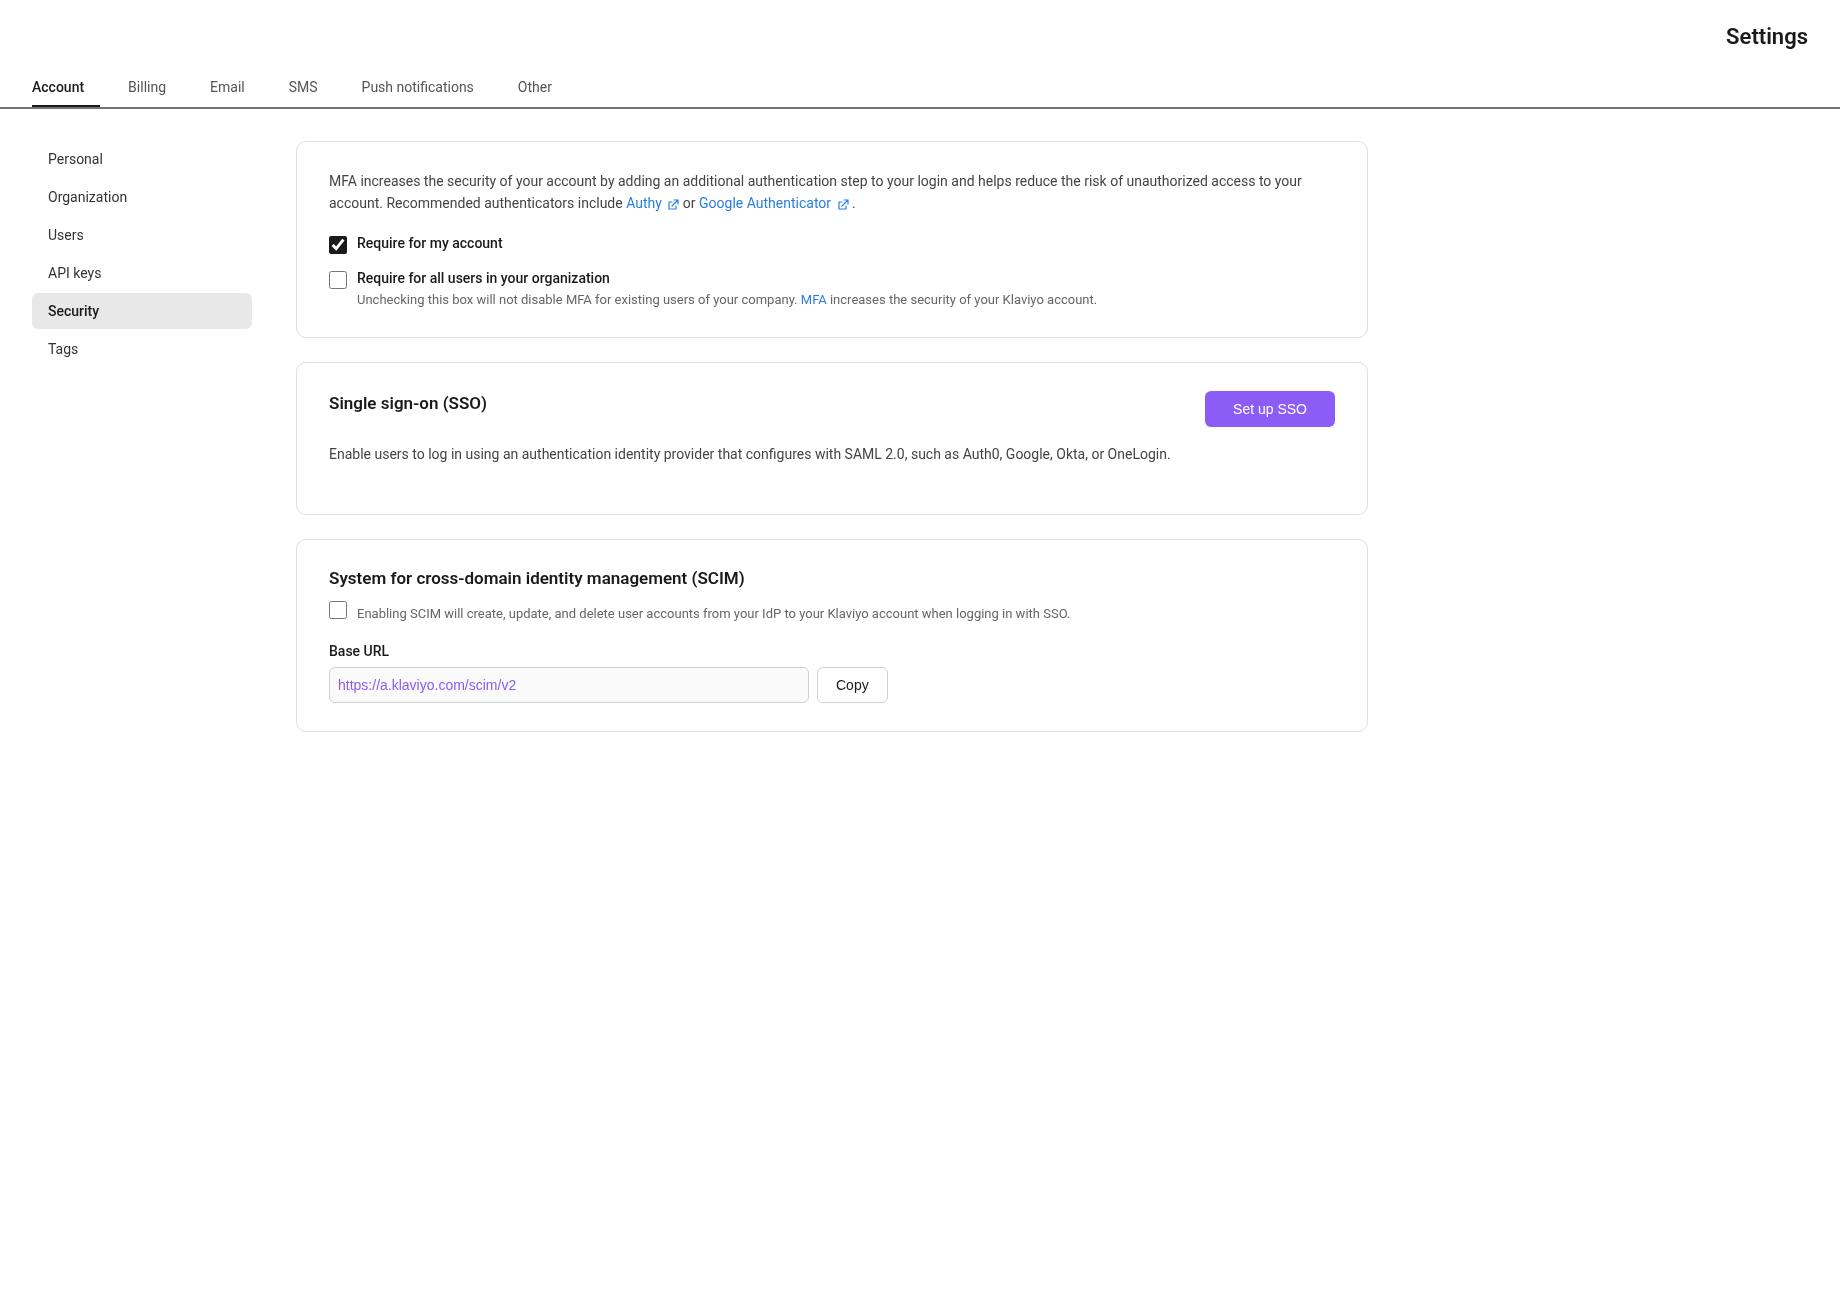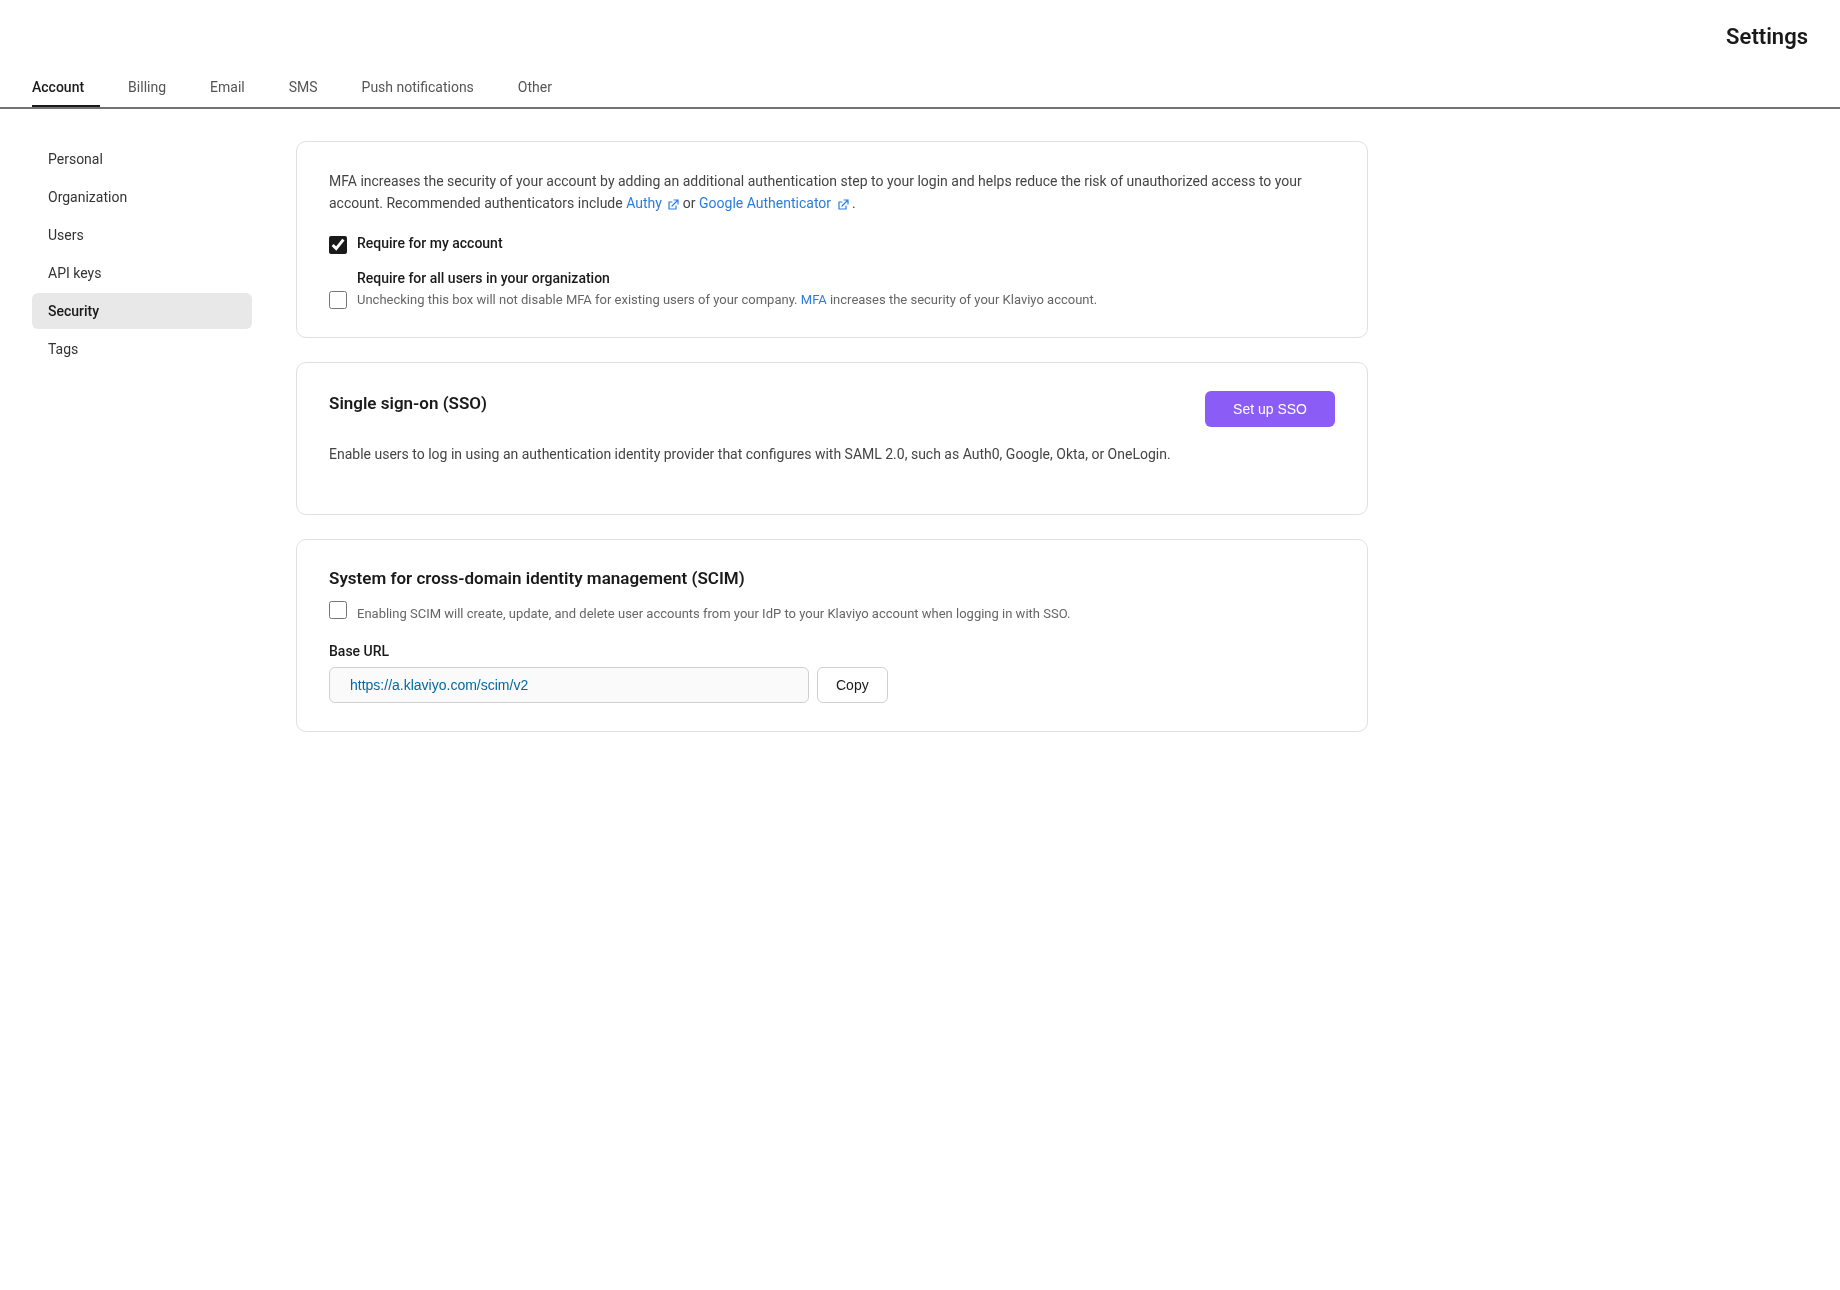--- a/index.html
+++ b/index.html
@@ -118,21 +118,20 @@
 
     .checkbox-row {
       display: flex;
       align-items: flex-start;
       gap: 10px;
       margin-bottom: 16px;
     }
 
     .checkbox-row:last-child {
       margin-bottom: 0;
-      align-items: flex-end;
     }
 
     .checkbox-input {
       width: 18px;
       height: 18px;
       margin-top: 1px;
       cursor: pointer;
       flex-shrink: 0;
       accent-color: #1a1a1a;
     }
@@ -186,25 +185,25 @@
 
     .url-input-row {
       display: flex;
       gap: 8px;
       align-items: center;
     }
 
     .url-input {
       flex: 1;
       max-width: 480px;
-      padding: 9px 20px;
+      padding: 9px 8px;
       border: 1px solid #d0d0d0;
       border-radius: 6px;
       font-size: 14px;
-      color: #0369a1;
+      color: #8b5cf6;
       background: #fafafa;
     }
 
     .btn-outline {
       background: #fff;
       color: #1a1a1a;
       border: 1px solid #d0d0d0;
       border-radius: 6px;
       padding: 9px 18px;
       font-size: 14px;

